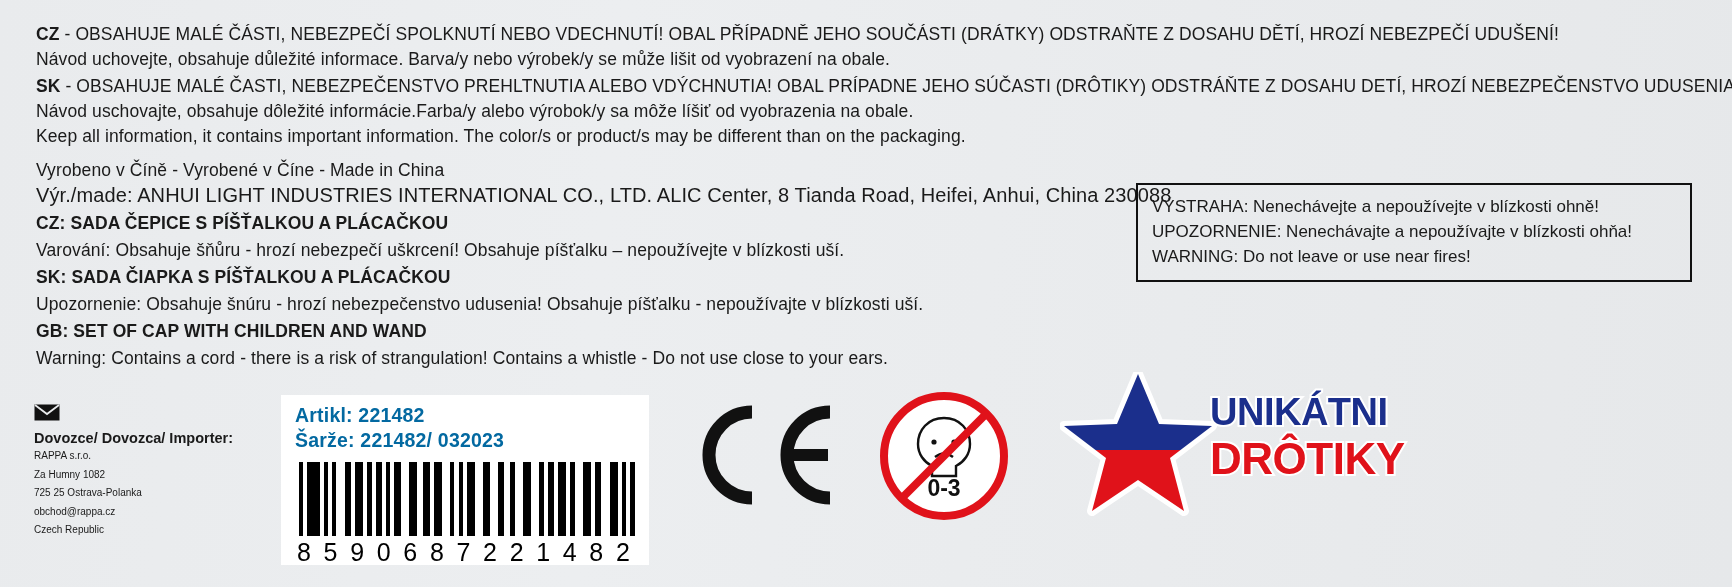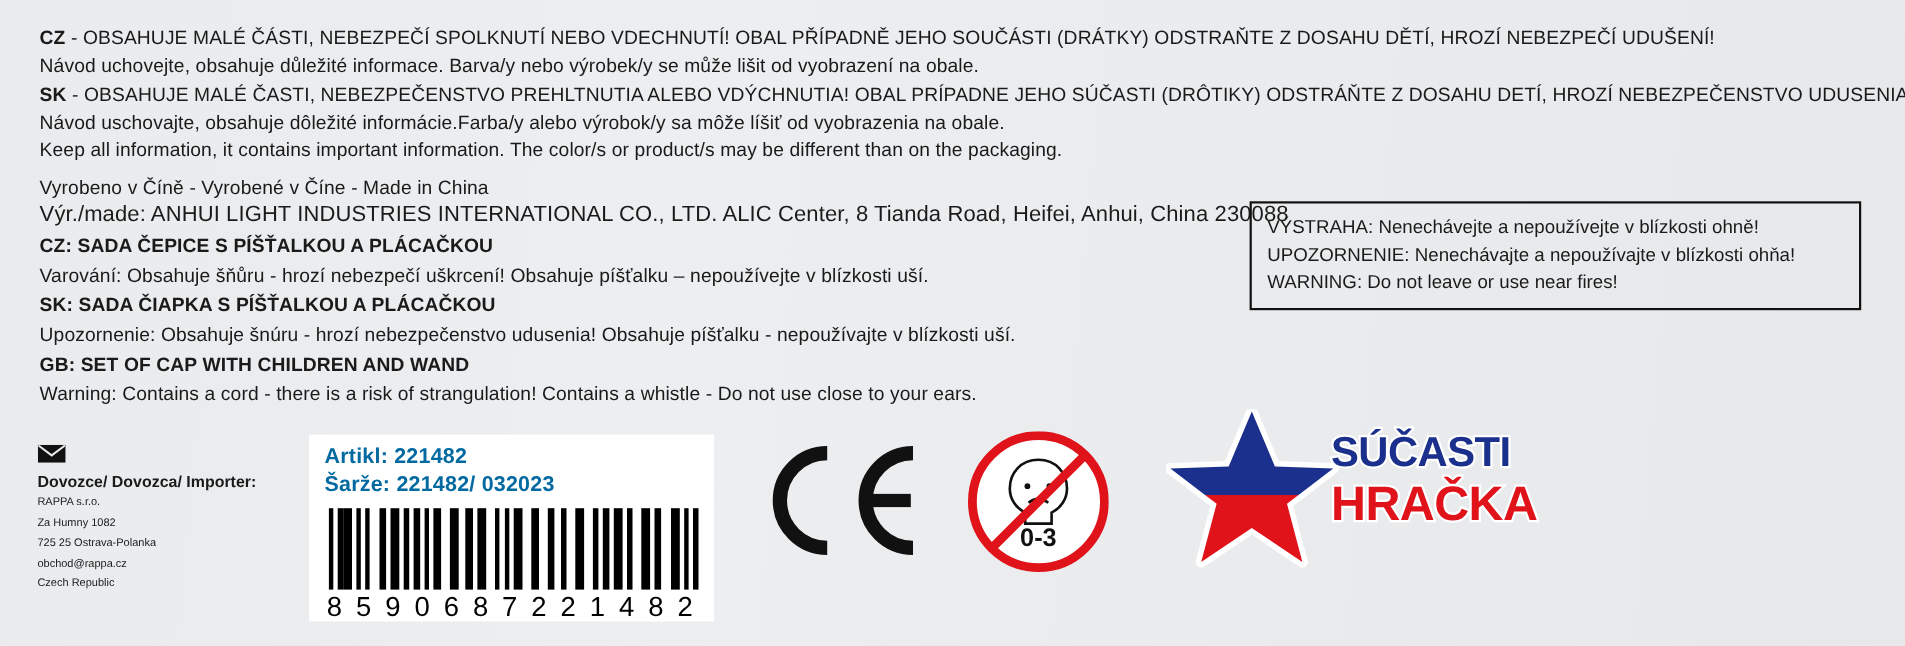--- a/index.html
+++ b/index.html
@@ -348,18 +348,18 @@
       <clipPath id="clipTop">
           <rect x="0" y="0" width="160" height="78"></rect>
         </clipPath>
       <clipPath id="clipBot">
           <rect x="0" y="78" width="160" height="80"></rect>
         </clipPath>
       <polygon points="78,2 99,52 152,54 110,86 124,139 78,108 32,139 46,86 4,54 57,52" fill="#1b2f8c" clip-path="url(#clipTop)"></polygon>
       <polygon points="78,2 99,52 152,54 110,86 124,139 78,108 32,139 46,86 4,54 57,52" fill="#e0121a" clip-path="url(#clipBot)"></polygon>
     </svg>
     <div class="unikat-text">
-      <div class="u-line1">SÚČASTI</div>
-      <div class="u-line2">HRAČKA</div>
+      <div class="u-line1">UNIKÁTNI</div>
+      <div class="u-line2">DRÔTIKY</div>
     </div>
   </div>
 
 </div>
 
 </body></html>

